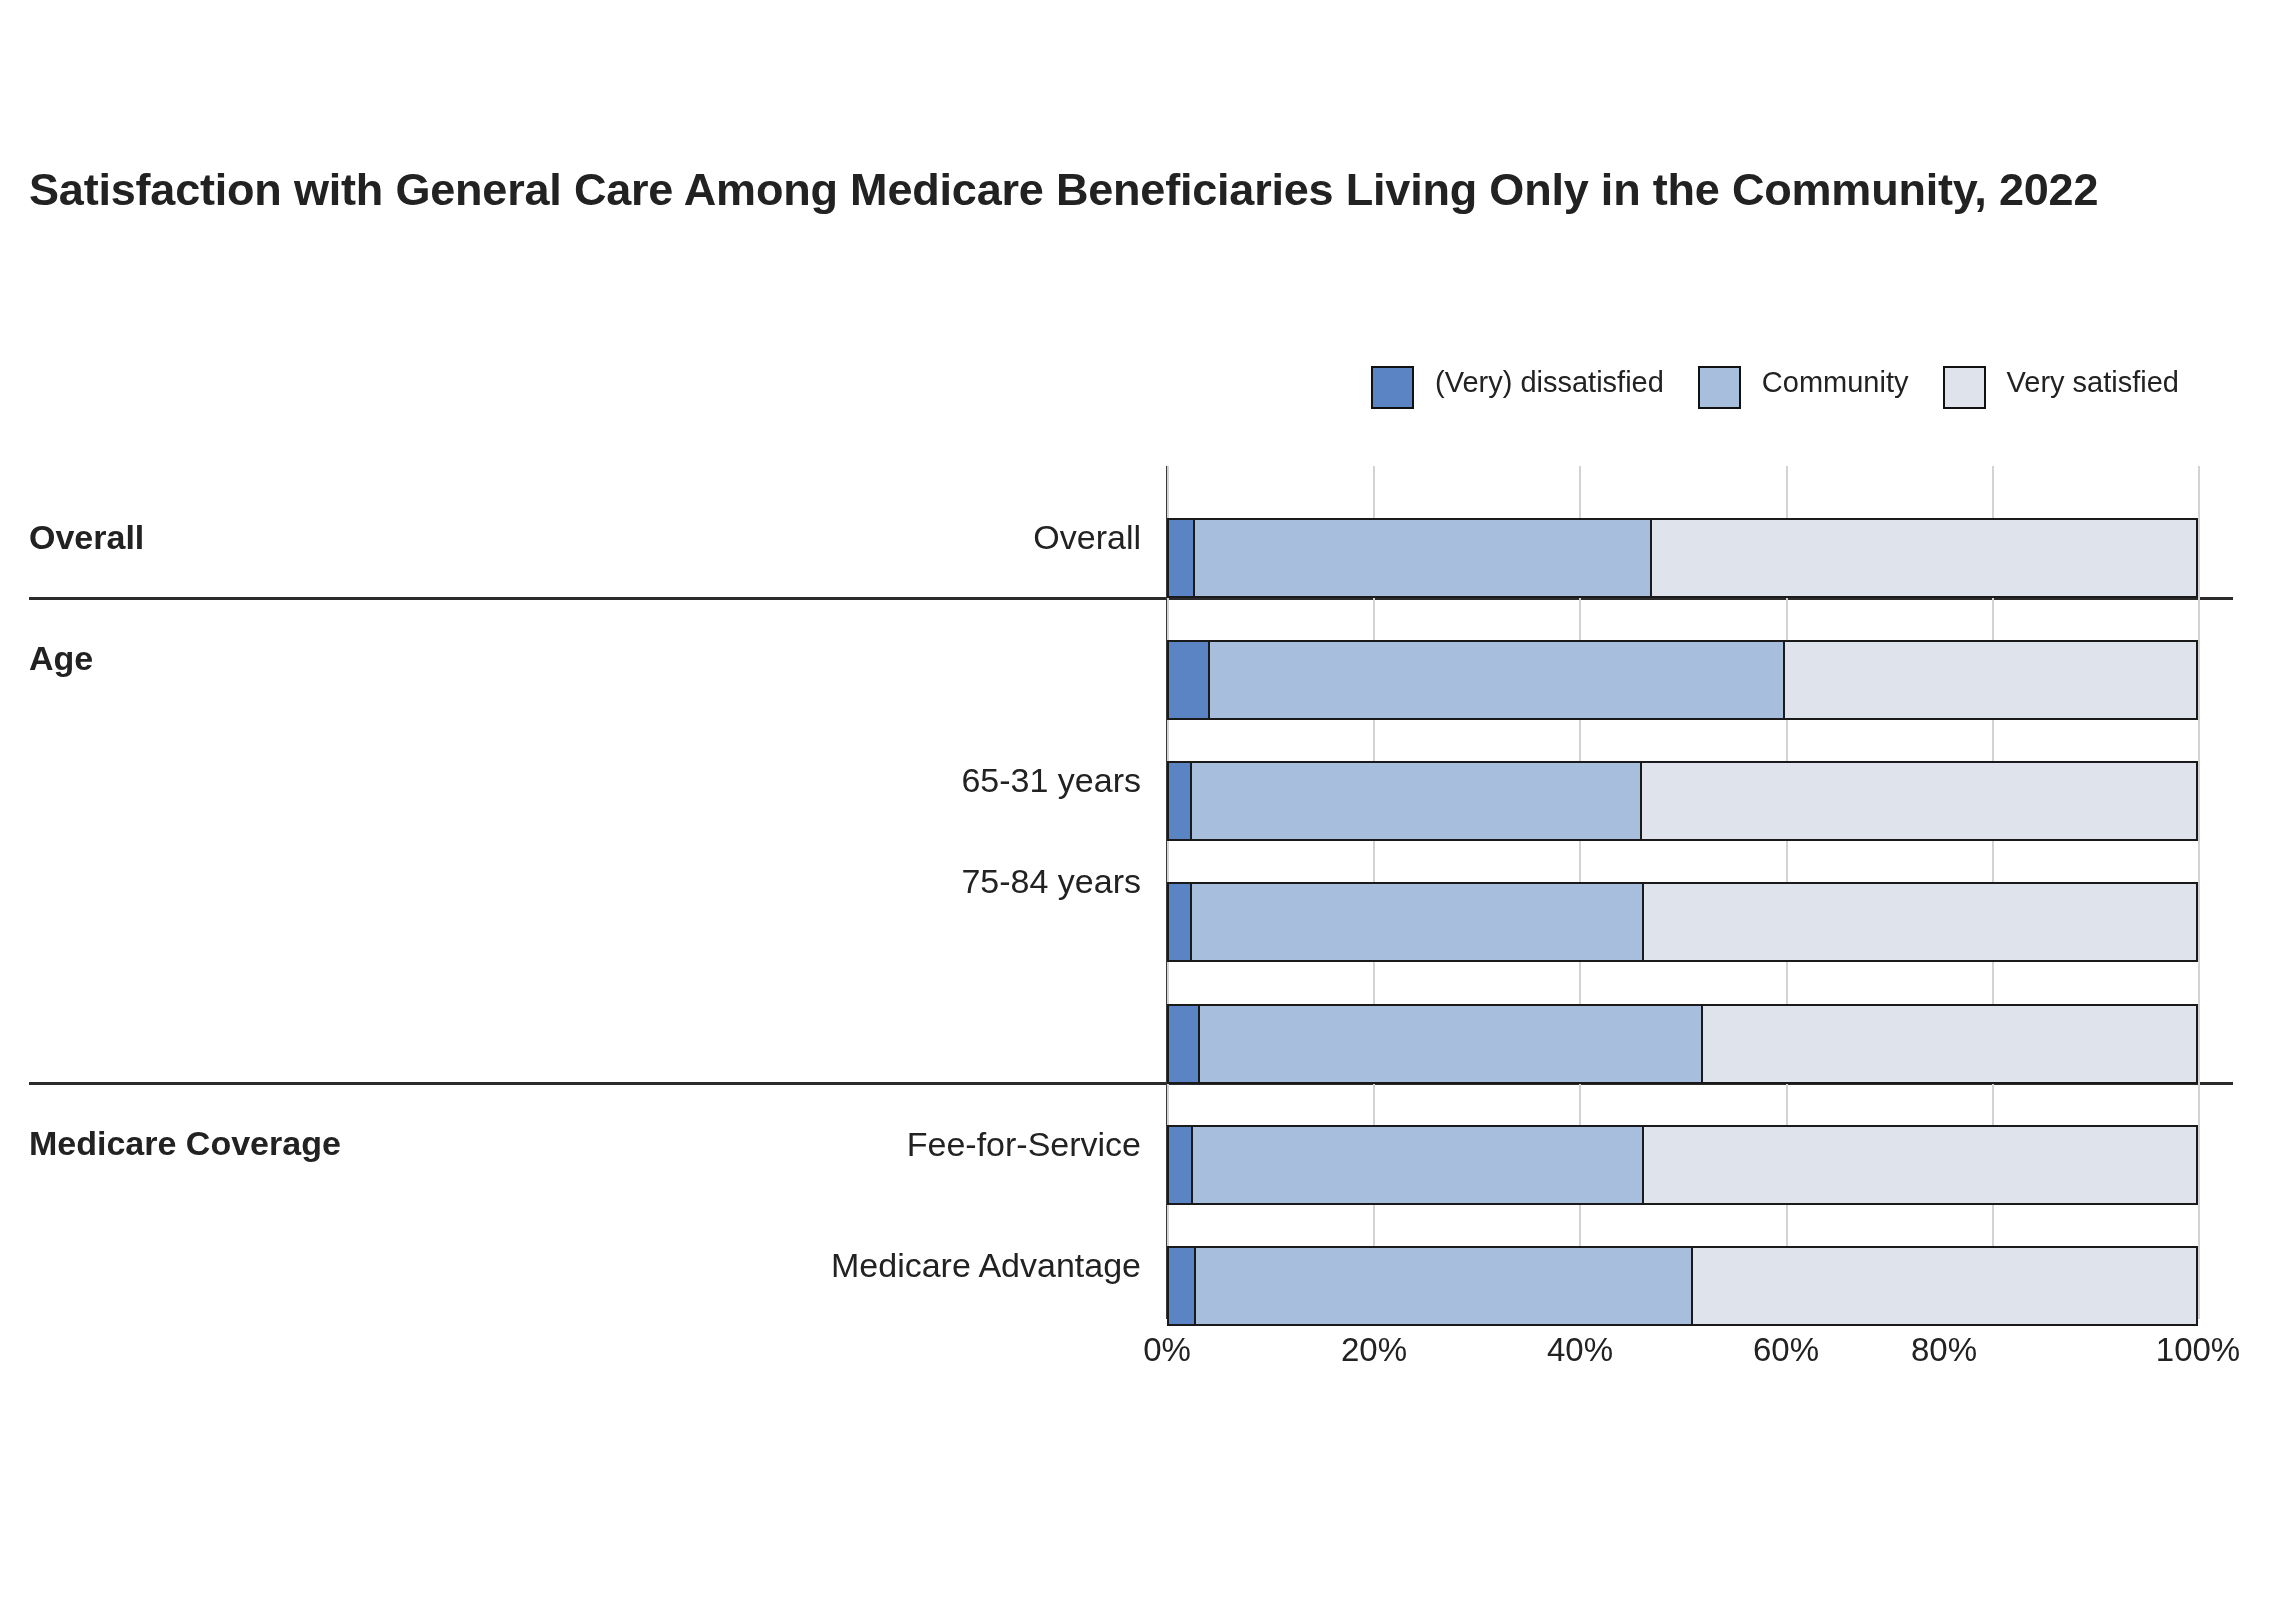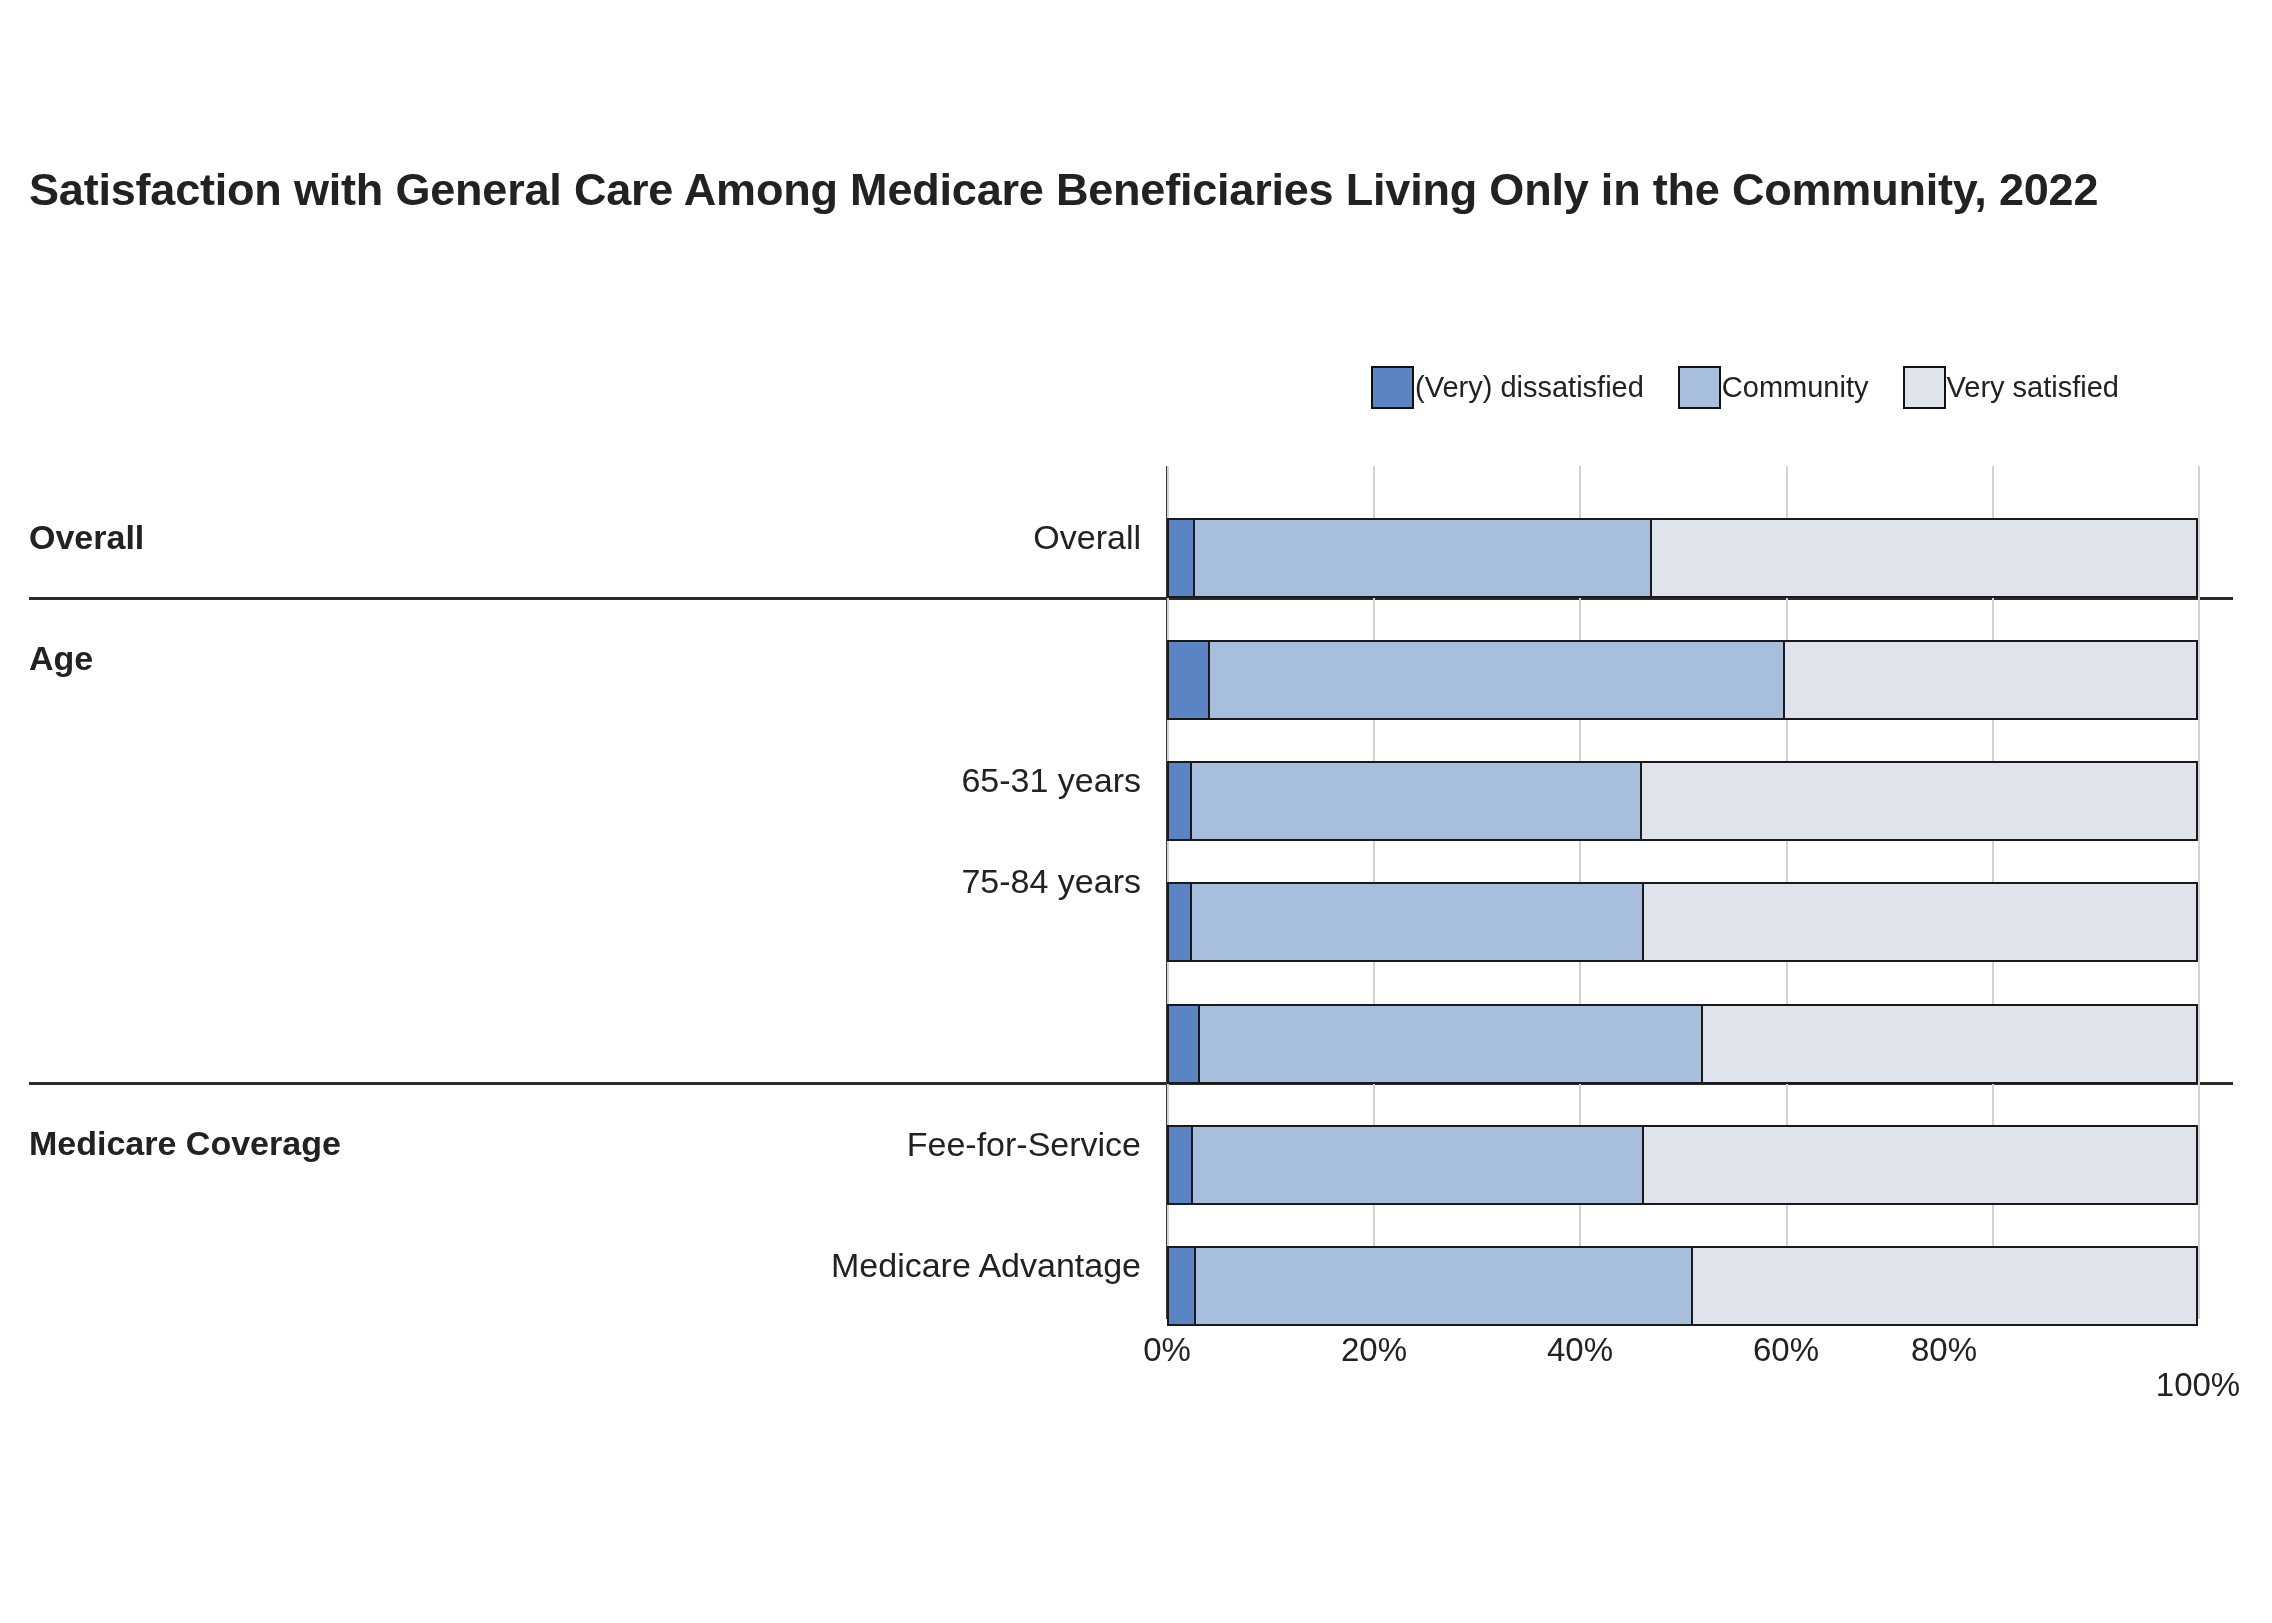--- a/index.html
+++ b/index.html
@@ -43,22 +43,22 @@
     top: 366px;
     left: 1371px;
     display: flex;
     flex-direction: row;
     align-items: center;
     gap: 34px;
   }
   .legend-item {
     display: flex;
     flex-direction: row;
-    align-items: center;
-    gap: 1px;
+    align-items: flex-start;
+    gap: 21px;
   }
   .legend-swatch {
     width: 43px;
     height: 43px;
     border: 2px solid #111111;
     box-sizing: border-box;
   }
   .legend-label {
     font-size: 29px;
     color: #222222;
@@ -232,17 +232,17 @@
         <div class="seg" style="width: 505px; background: rgb(223, 227, 236);"></div>
       </div>
     </div>
 
   <div class="xaxis-labels" id="xaxis">
       <div class="xtick" style="left: 1167px;">0%</div>
       <div class="xtick" style="left: 1374px;">20%</div>
       <div class="xtick" style="left: 1580px;">40%</div>
       <div class="xtick" style="left: 1786px;">60%</div>
       <div class="xtick" style="left: 1944px;">80%</div>
-      <div class="xtick" style="left: 2198px; margin-top: 35px;">100%</div>
+      <div class="xtick" style="left: 2198px;">100%</div>
     </div>
 
 </div>
 
 
 </body></html>

